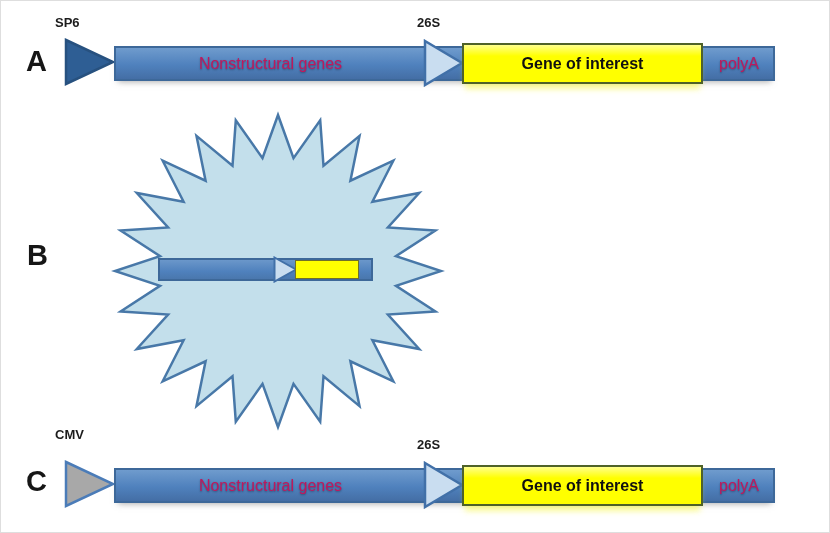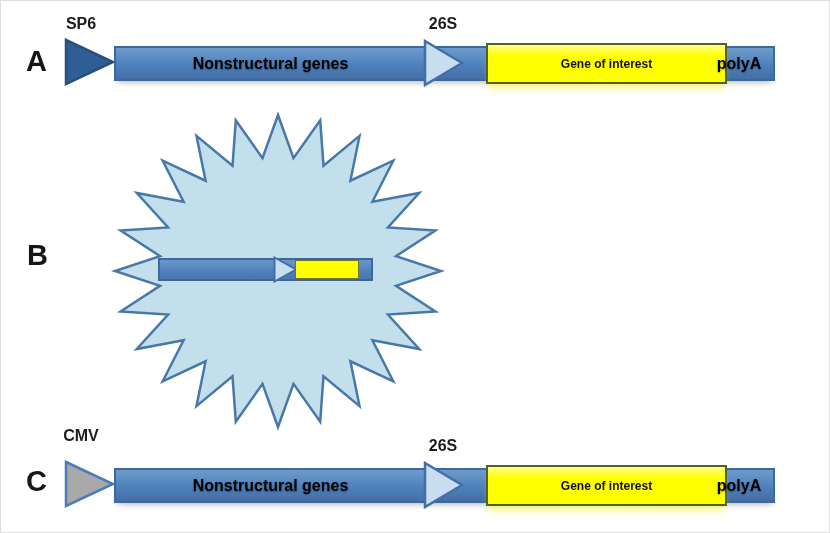--- a/index.html
+++ b/index.html
@@ -6,43 +6,42 @@
   .stage{
     position:relative;width:830px;height:533px;background:#ffffff;
     border:1px solid #dedede;box-sizing:border-box;overflow:hidden;
     font-family:"Liberation Sans",sans-serif;
   }
   .panel-label{
     position:absolute;font-size:29px;font-weight:bold;color:#161616;
     line-height:1;letter-spacing:0;
   }
   .promoter-label{
-    position:absolute;font-size:16px;font-weight:bold;color:#1c1c1c;
-    text-align:center;line-height:1;
+    position:absolute;font-size:13px;font-weight:bold;color:#1c1c1c;
+    text-align:left;line-height:1;
   }
   .tri{position:absolute;display:block;}
   .genome-bar{
     position:absolute;height:35px;box-sizing:border-box;
     background:linear-gradient(180deg,#6f9bcd 0%,var(--genome-bar-fill) 55%,#446ea5 100%);
     border:2px solid var(--genome-bar-border);
     box-shadow:0 5px 6px -4px rgba(110,110,110,.55);
   }
   .bar-text{
     position:absolute;height:35px;display:flex;align-items:center;justify-content:center;
-    color:#000000;font-weight:bold;font-size:16px;
+    color:#be185d;font-weight:normal;font-size:16px;
     text-shadow:0 1px 2px rgba(0,0,0,.35);
   }
   .gene-box{
     position:absolute;box-sizing:border-box;
     background:linear-gradient(180deg,#ffff8c 0%,var(--gene-box-fill) 30%);
     border:2px solid var(--gene-box-border);
     display:flex;align-items:center;justify-content:center;
-    font-weight:bold;font-size:12px;color:#101010;
+    font-weight:bold;font-size:16px;color:#101010;
     box-shadow:0 8px 6px -3px rgba(250,250,60,.55);
-    margin-left:24px;
   }
   .mini-bar{
     position:absolute;box-sizing:border-box;
     background:linear-gradient(180deg,#6b97ca 0%,var(--genome-bar-fill) 60%,#4a77ad 100%);
     border:2px solid var(--genome-bar-border);
   }
   .mini-gene{
     position:absolute;box-sizing:border-box;
     background:var(--gene-box-fill);
     border:1px solid #70702a;

